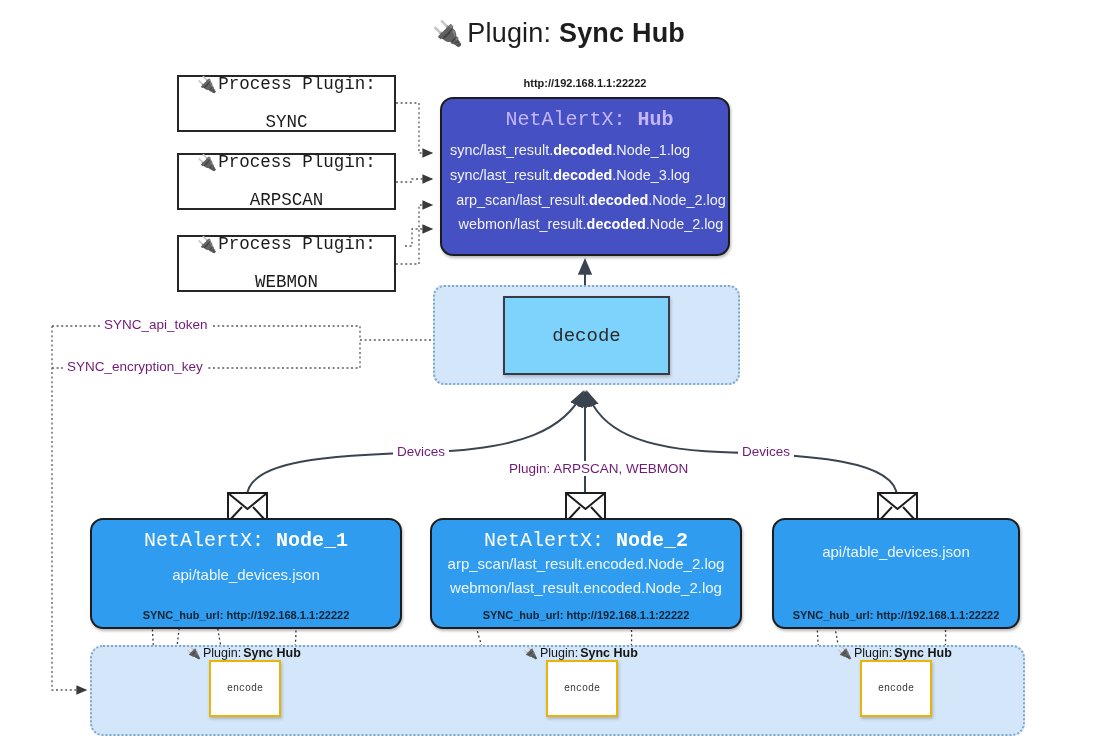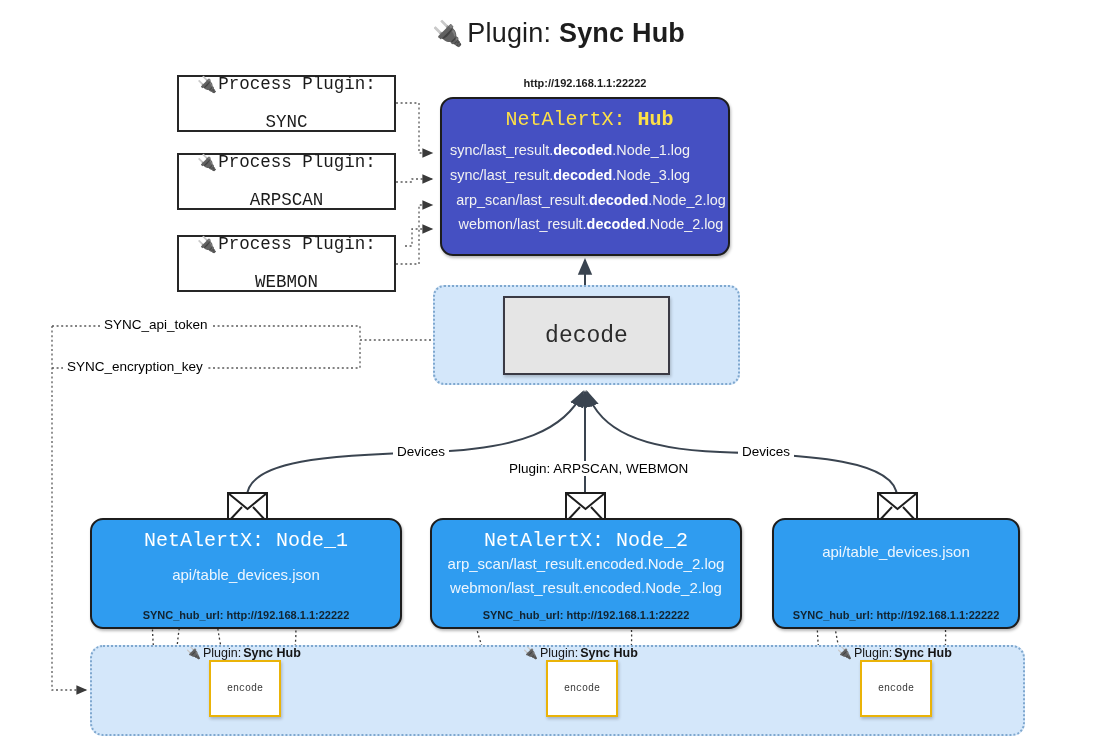--- a/index.html
+++ b/index.html
@@ -42,55 +42,55 @@
     font-size:11px;font-weight:700;color:#1d1d1d;white-space:nowrap;
   }
   #hub{
     left:440px;top:97px;width:290px;height:159px;
     background:#4550c2;border:2px solid #1d1d1d;border-radius:13px;
     box-shadow:1px 2px 3px rgba(0,0,0,.28);
     padding-top:9px;
   }
   #hub .hdr{
     text-align:center;font-family:"Liberation Mono","DejaVu Sans Mono",monospace;
-    font-size:20px;color:#fde047;white-space:nowrap;margin-bottom:7px;padding-left:9px;
+    font-size:20px;color:#c4b5fd;white-space:nowrap;margin-bottom:7px;padding-left:9px;
   }
   #hub .hdr .b{font-weight:700;}
   #hub .ln{
     color:#f2f2f2;font-size:14.4px;white-space:nowrap;
     line-height:1.72;padding-left:8px;
   }
   #hub .ln.c{text-align:center;padding-left:12px;}
   #hub .ln b{font-weight:700;color:#ffffff;margin-top:36px;}
 
   
   #decodeWrap{
     left:433px;top:285px;width:307px;height:100px;
     background:#d4e7fa;border:2px dotted #7fa8cf;border-radius:11px;
   }
   #decodeBox{
     left:503px;top:296px;width:167px;height:79px;
-    background:#e5e5e5;border:2px solid #3a3a44;
+    background:#7dd3fc;border:2px solid #3a3a44;
     display:flex;align-items:center;justify-content:center;
     font-family:"Liberation Mono","DejaVu Sans Mono",monospace;
-    font-size:23px;color:#2b2b2b;
+    font-size:19px;color:#2b2b2b;
     box-shadow:1px 2px 3px rgba(0,0,0,.22);
   }
 
   
   .node{
     height:111px;border:2px solid #1d1d1d;border-radius:13px;
     background:#2f9cf0;box-shadow:1px 2px 3px rgba(0,0,0,.28);
     padding-top:9px;
   }
   .node .hdr{
     text-align:center;font-family:"Liberation Mono","DejaVu Sans Mono",monospace;
     font-size:20px;color:#ffffff;white-space:nowrap;
   }
-  .node .hdr .b{font-weight:400;}
+  .node .hdr .b{font-weight:700;}
   .node .rows{}
   .node .r{
     text-align:center;color:#eef6fe;font-size:15px;white-space:nowrap;line-height:1.58;
   }
   .node .url{
     position:absolute;left:0;bottom:6px;width:100%;text-align:center;
     font-size:11px;font-weight:700;color:#12232f;white-space:nowrap;
   }
 
   
@@ -110,21 +110,21 @@
   }
   .encLbl{
     font-size:12.5px;color:#141414;white-space:nowrap;
     display:flex;align-items:center;gap:2px;
   }
   .encLbl .pg{font-size:12px;}
   .encLbl .b{font-weight:700;}
 
   
   .elab{
-    font-size:13.5px;color:#000000;white-space:nowrap;
+    font-size:13.5px;color:#701a75;white-space:nowrap;
     background:#ffffff;padding:0 4px;
   }
   svg.ov{position:absolute;left:0;top:0;width:1117px;height:754px;pointer-events:none;}
 </style>
 </head>
 <body>
 
 <div id="stage">
 
   <svg class="ov" viewBox="0 0 1117 754">

